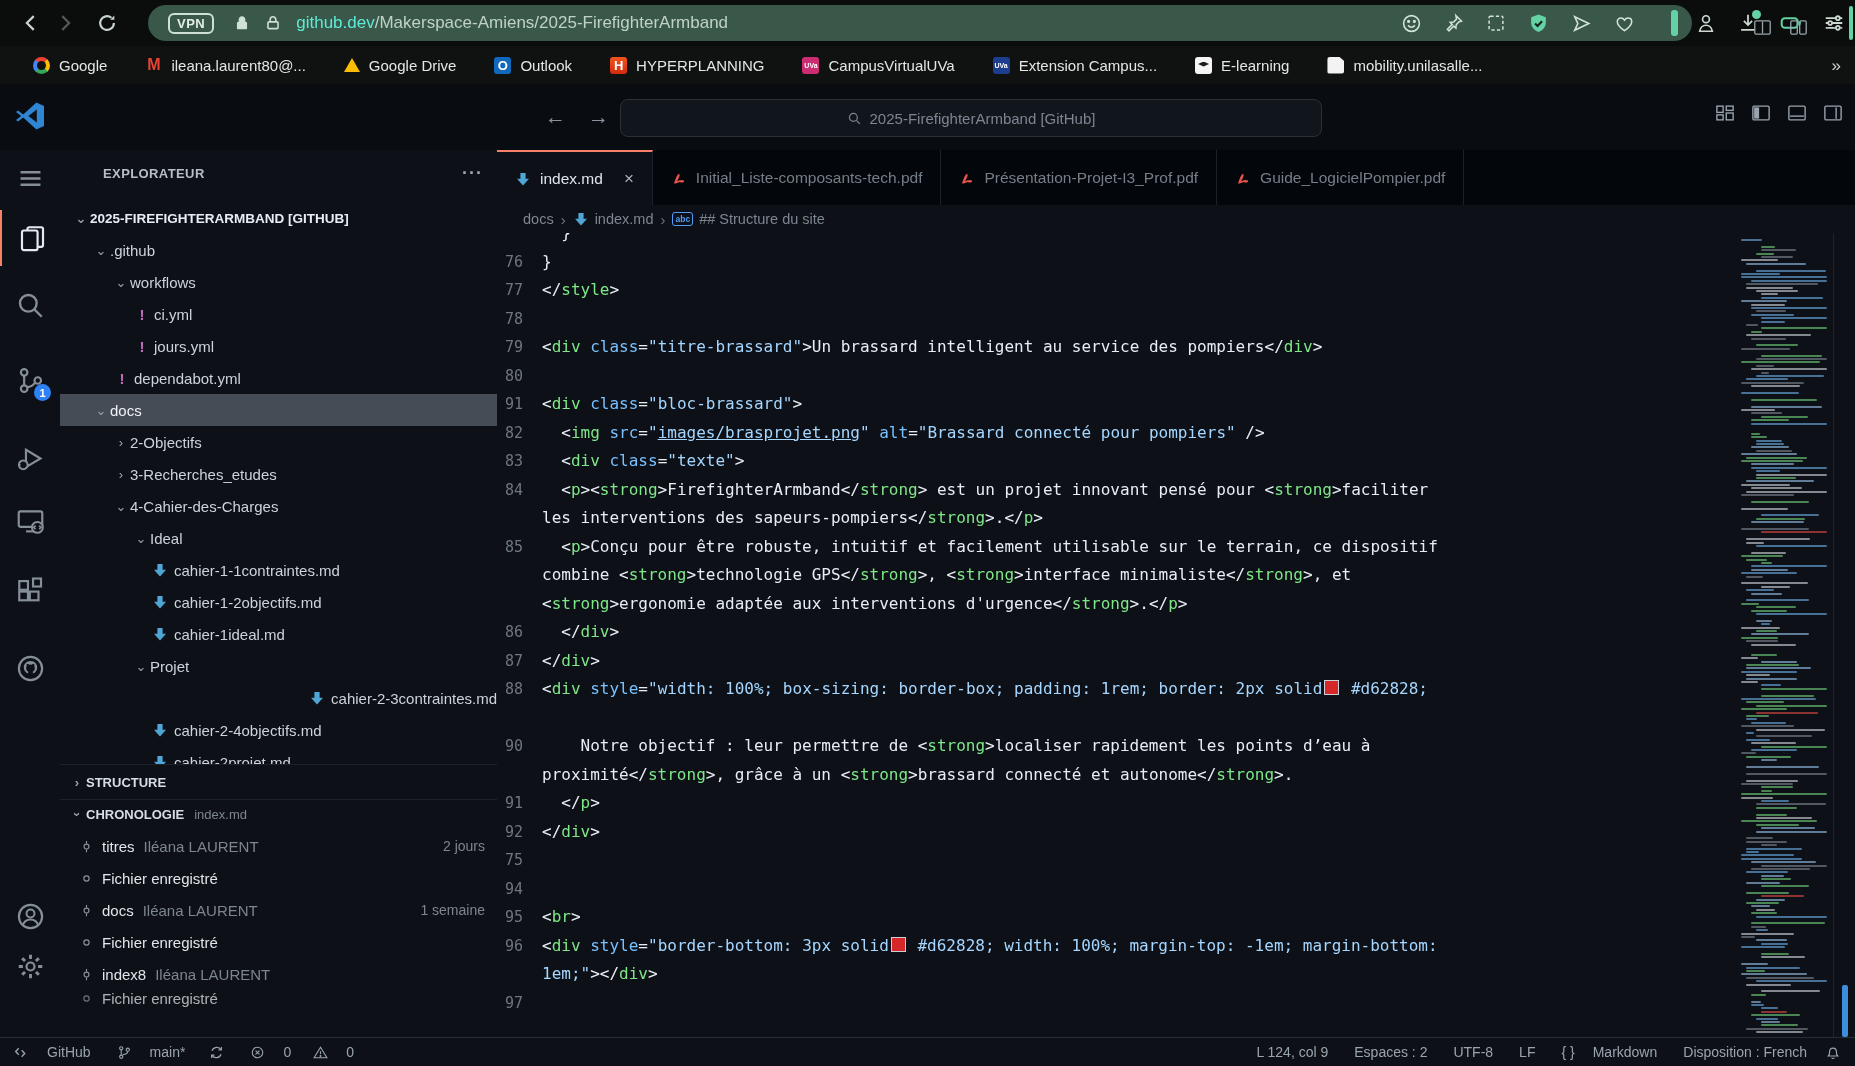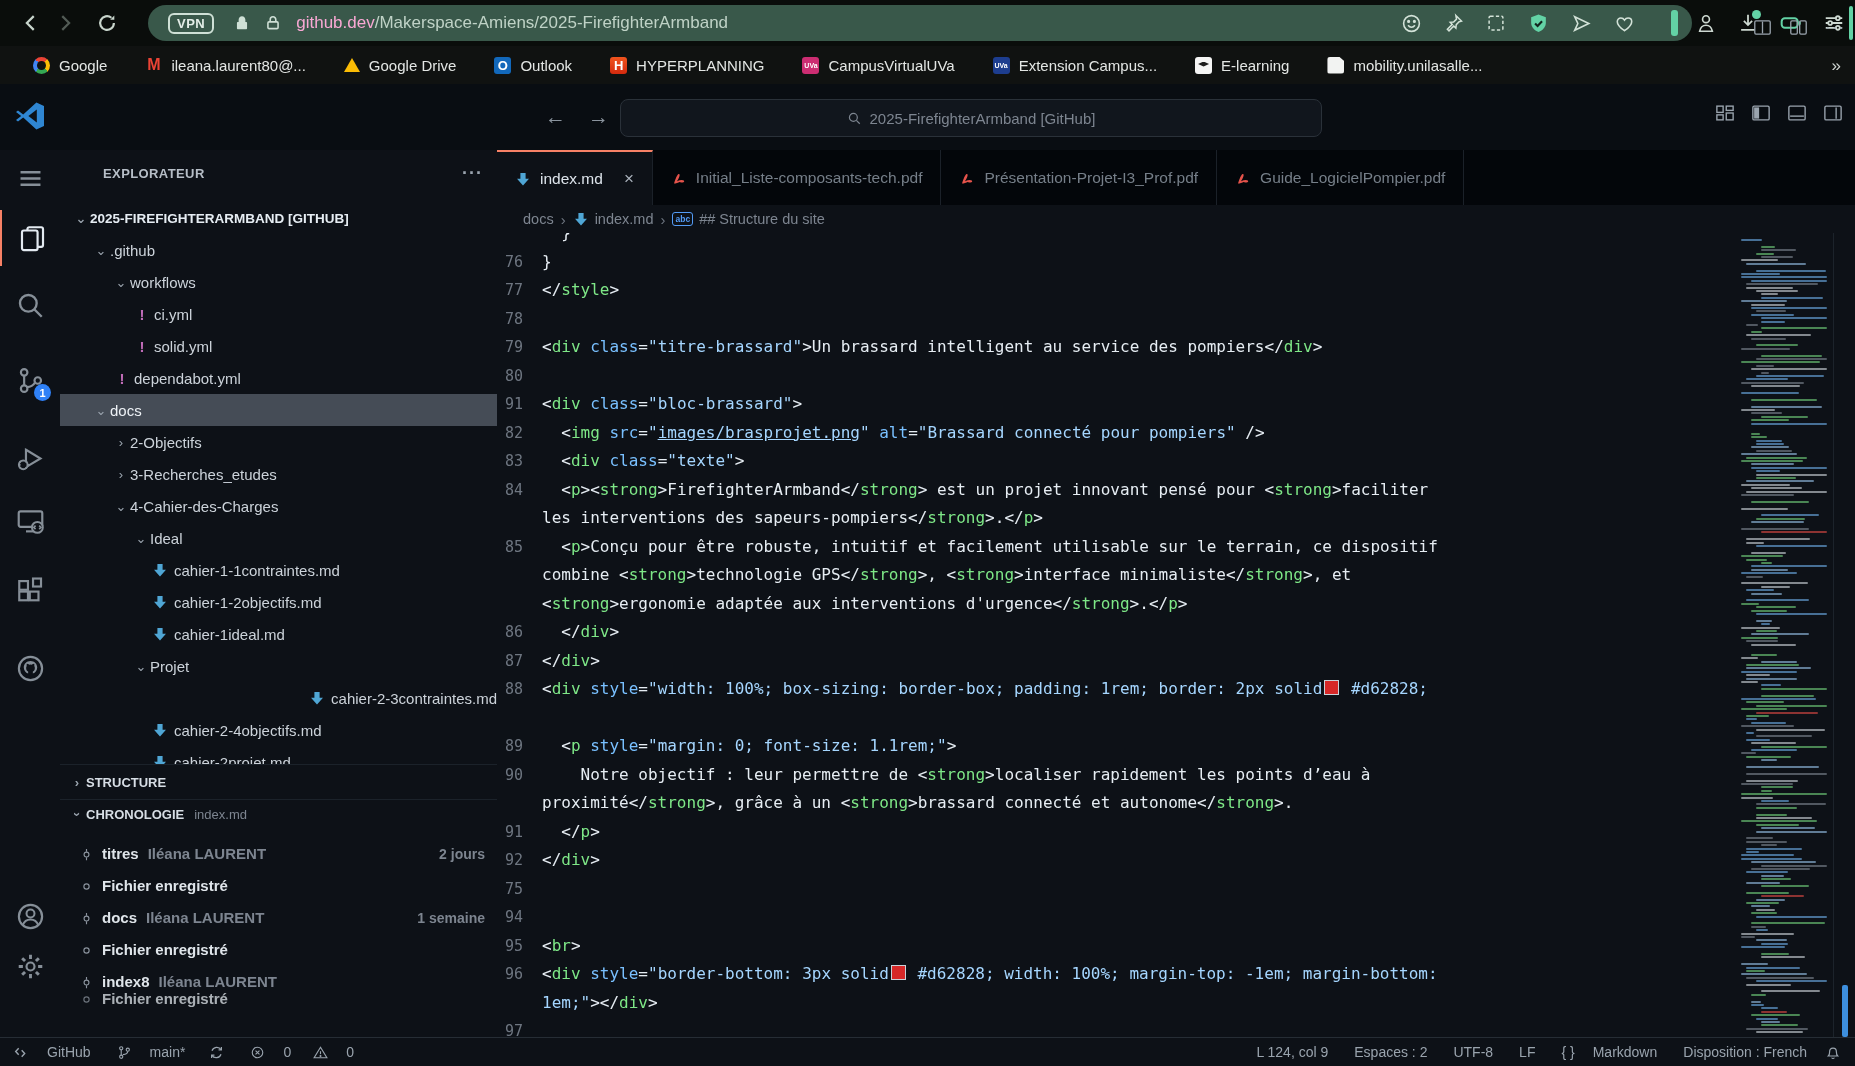--- a/index.html
+++ b/index.html
@@ -7,21 +7,21 @@
        font-family:"Liberation Sans","DejaVu Sans",sans-serif;color:#e6edf3;}
   
   #btoolbar{position:absolute;left:0;top:0;width:1855px;height:46px;background:#0a0d0b;display:flex;align-items:center;}
   .bnav{width:34px;height:34px;display:flex;align-items:center;justify-content:center;color:#c8d5cc;flex:0 0 auto;}
   .bnav.dim{color:#525b55;}
   #urlbar{position:absolute;left:148px;top:5px;width:1544px;height:36px;background:#39584a;border-radius:18px;
           display:flex;align-items:center;padding:0 14px;box-sizing:border-box;}
   .vpnbadge{border:2px solid #cfe0d6;border-radius:6px;color:#e4eee8;font-size:13px;font-weight:bold;
             padding:1px 7px;margin:0 10px 0 6px;letter-spacing:.5px;}
   .urltext{font-size:17px;margin-left:10px;white-space:nowrap;}
-  .urlhost{color:#f9a8d4;}
+  .urlhost{color:#5eead4;}
   .urlpath{color:#bfd2c6;}
   .pillicons{margin-left:auto;display:flex;align-items:center;gap:22px;color:#d3e2d8;}
   .pilledge{width:7px;height:26px;background:#63d2a5;border-radius:3px;margin-left:14px;}
   #bravecluster{position:absolute;right:10px;top:5px;height:36px;display:flex;align-items:center;gap:20px;color:#cdd8d1;}
   .greenline{position:absolute;right:2px;top:6px;width:4px;height:34px;background:#63d2a5;border-radius:2px;}
   
   #bmbar{position:absolute;left:0;top:46px;width:1855px;height:38px;background:#101211;display:flex;align-items:center;
          padding-left:14px;box-sizing:border-box;}
   .bm{display:flex;align-items:center;gap:9px;padding:0 19px;font-size:15px;color:#e3e6e4;white-space:nowrap;cursor:default;}
   .fav{width:17px;height:17px;display:flex;align-items:center;justify-content:center;flex:0 0 auto;
@@ -62,21 +62,21 @@
   .trow.sel{background:#454c56;color:#eef2f6;}
   .trow .chev{color:#9aa4ae;font-size:13px;width:18px;flex:0 0 18px;text-align:center;}
   .trow .ficon{width:20px;flex:0 0 20px;text-align:center;margin-right:2px;}
   .yamlmark{color:#c06cb8;font-weight:bold;font-size:15px;}
   .trow.root{font-weight:bold;color:#e6edf3;font-size:13.5px;}
   .secheader{position:absolute;left:0;width:100%;display:flex;align-items:center;font-size:13px;font-weight:bold;color:#d7dee5;}
   #structure{top:614px;height:34px;border-top:1px solid #1b222a;border-bottom:1px solid #1b222a;}
   #chrono{top:648px;height:32px;}
   .secfile{font-weight:normal;color:#7d8590;margin-left:10px;font-size:13px;}
   #timeline{position:absolute;left:0;top:680px;width:100%;}
-  .tlrow{height:32px;display:flex;align-items:flex-end;position:relative;font-size:15px;font-weight:bold;}
+  .tlrow{height:32px;display:flex;align-items:center;position:relative;font-size:15px;}
   .tlrow .ticon{width:20px;flex:0 0 20px;margin-left:16px;color:#8b949e;display:flex;align-items:center;justify-content:center;}
   .tllabel{color:#dfe5ea;margin-left:6px;}
   .tlauthor{color:#7d8590;margin-left:9px;}
   .tltime{position:absolute;right:12px;color:#7d8590;font-size:14px;}
   .tlrow.partial{height:17px;overflow:hidden;opacity:.75;}
   
   #tabbar{position:absolute;left:497px;top:150px;right:0;height:55px;background:#03060a;display:flex;}
   .tab{display:flex;align-items:center;gap:9px;padding:0 18px;border-right:1px solid #1b2129;font-size:15.5px;
        color:#767f89;background:#03060a;position:relative;white-space:nowrap;}
   .tab.active{background:#0d1117;color:#dde4eb;border-top:2px solid #f78166;}
@@ -393,21 +393,21 @@
         <div class="trow" style="padding-left: 52px;">
           <span class="chev">⌄</span>
           <span>workflows</span>
         </div>
         <div class="trow" style="padding-left: 72px;">
           <span class="ficon yamlmark">!</span>
           <span>ci.yml</span>
         </div>
         <div class="trow" style="padding-left: 72px;">
           <span class="ficon yamlmark">!</span>
-          <span>solid.yml</span>
+          <span>jours.yml</span>
         </div>
         <div class="trow" style="padding-left: 52px;">
           <span class="ficon yamlmark">!</span>
           <span>dependabot.yml</span>
         </div>
         <div class="trow sel" style="padding-left: 32px;">
           <span class="chev">⌄</span>
           <span>docs</span>
         </div>
         <div class="trow" style="padding-left: 52px;">
@@ -632,21 +632,20 @@
         <div class="crow"><span class="lnum">83</span><span class="ccode"><span class="cx">  &lt;</span><span class="ct">div</span><span class="cx"> </span><span class="ca">class</span><span class="cx">=</span><span class="cs">"texte"</span><span class="cx">&gt;</span></span></div>
         <div class="crow"><span class="lnum">84</span><span class="ccode"><span class="cx">  &lt;</span><span class="ct">p</span><span class="cx">&gt;&lt;</span><span class="ct">strong</span><span class="cx">&gt;FirefighterArmband&lt;/</span><span class="ct">strong</span><span class="cx">&gt; est un projet innovant pensé pour &lt;</span><span class="ct">strong</span><span class="cx">&gt;faciliter</span></span></div>
         <div class="crow"><span class="lnum"></span><span class="ccode"><span class="cx">les interventions des sapeurs-pompiers&lt;/</span><span class="ct">strong</span><span class="cx">&gt;.&lt;/</span><span class="ct">p</span><span class="cx">&gt;</span></span></div>
         <div class="crow"><span class="lnum">85</span><span class="ccode"><span class="cx">  &lt;</span><span class="ct">p</span><span class="cx">&gt;Conçu pour être robuste, intuitif et facilement utilisable sur le terrain, ce dispositif</span></span></div>
         <div class="crow"><span class="lnum"></span><span class="ccode"><span class="cx">combine &lt;</span><span class="ct">strong</span><span class="cx">&gt;technologie GPS&lt;/</span><span class="ct">strong</span><span class="cx">&gt;, &lt;</span><span class="ct">strong</span><span class="cx">&gt;interface minimaliste&lt;/</span><span class="ct">strong</span><span class="cx">&gt;, et</span></span></div>
         <div class="crow"><span class="lnum"></span><span class="ccode"><span class="cx">&lt;</span><span class="ct">strong</span><span class="cx">&gt;ergonomie adaptée aux interventions d'urgence&lt;/</span><span class="ct">strong</span><span class="cx">&gt;.&lt;/</span><span class="ct">p</span><span class="cx">&gt;</span></span></div>
         <div class="crow"><span class="lnum">86</span><span class="ccode"><span class="cx">  &lt;/</span><span class="ct">div</span><span class="cx">&gt;</span></span></div>
         <div class="crow"><span class="lnum">87</span><span class="ccode"><span class="cx">&lt;/</span><span class="ct">div</span><span class="cx">&gt;</span></span></div>
         <div class="crow"><span class="lnum">88</span><span class="ccode"><span class="cx">&lt;</span><span class="ct">div</span><span class="cx"> </span><span class="ca">style</span><span class="cx">=</span><span class="cs">"width: 100%; box-sizing: border-box; padding: 1rem; border: 2px solid</span><span class="cw" style="background: rgb(214, 40, 40);"></span><span class="cs"> #d62828;</span></span></div>
         <div class="crow"><span class="lnum"></span></div>
-        <div class="crow"><span class="lnum">89</span><span class="ccode"><span class="cx">  &lt;</span><span class="ct">p</span><span class="cx"> </span><span class="ca">style</span><span class="cx">=</span><span class="cs">"margin: 0; font-size: 1.1rem;"</span><span class="cx">&gt;</span></span></div>
         <div class="crow"><span class="lnum">90</span><span class="ccode"><span class="cx">    Notre objectif : leur permettre de &lt;</span><span class="ct">strong</span><span class="cx">&gt;localiser rapidement les points d’eau à</span></span></div>
         <div class="crow"><span class="lnum"></span><span class="ccode"><span class="cx">proximité&lt;/</span><span class="ct">strong</span><span class="cx">&gt;, grâce à un &lt;</span><span class="ct">strong</span><span class="cx">&gt;brassard connecté et autonome&lt;/</span><span class="ct">strong</span><span class="cx">&gt;.</span></span></div>
         <div class="crow"><span class="lnum">91</span><span class="ccode"><span class="cx">  &lt;/</span><span class="ct">p</span><span class="cx">&gt;</span></span></div>
         <div class="crow"><span class="lnum">92</span><span class="ccode"><span class="cx">&lt;/</span><span class="ct">div</span><span class="cx">&gt;</span></span></div>
         <div class="crow"><span class="lnum">75</span><span class="ccode"></span></div>
         <div class="crow"><span class="lnum">94</span><span class="ccode"></span></div>
         <div class="crow"><span class="lnum">95</span><span class="ccode"><span class="cx">&lt;</span><span class="ct">br</span><span class="cx">&gt;</span></span></div>
         <div class="crow"><span class="lnum">96</span><span class="ccode"><span class="cx">&lt;</span><span class="ct">div</span><span class="cx"> </span><span class="ca">style</span><span class="cx">=</span><span class="cs">"border-bottom: 3px solid</span><span class="cw" style="background: rgb(214, 40, 40);"></span><span class="cs"> #d62828; width: 100%; margin-top: -1em; margin-bottom:</span></span></div>
         <div class="crow"><span class="lnum"></span><span class="ccode"><span class="cs">1em;"</span><span class="cx">&gt;&lt;/</span><span class="ct">div</span><span class="cx">&gt;</span></span></div>
         <div class="crow"><span class="lnum">97</span><span class="ccode"></span></div>

